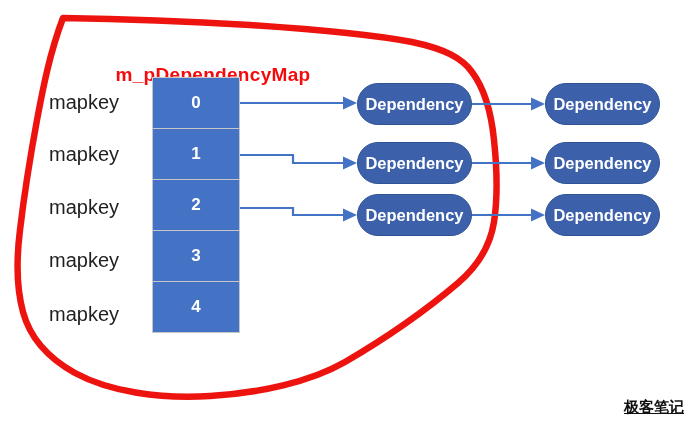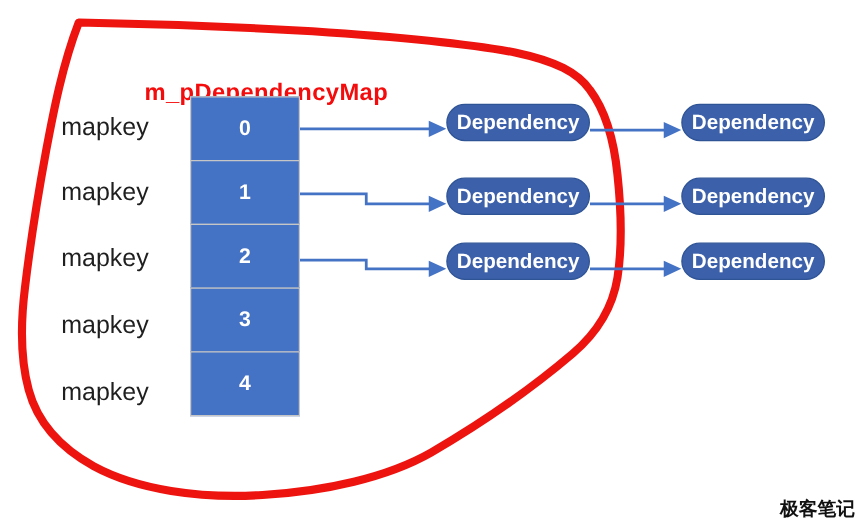--- a/index.html
+++ b/index.html
@@ -31,33 +31,33 @@
   .array-col{position:absolute;left:152px;top:77px;width:88px;}
   .cell{
     width:88px;height:52px;margin-top:-1px;box-sizing:border-box;
     background:var(--cell-fill,#4472C4);border:1.6px solid var(--cell-border,#C6C6C6);
     color:#fff;font-size:17px;font-weight:600;
     display:flex;align-items:center;justify-content:center;
   }
   .cell:first-child{margin-top:0;}
 
   .pill{
-    position:absolute;width:115px;height:30px;box-sizing:border-box;
+    position:absolute;width:115px;height:42px;box-sizing:border-box;
     background:var(--pill-fill,#3D60AA);border:1.6px solid var(--pill-border,#2F5496);
     border-radius:21px;color:#fff;font-size:16.5px;font-weight:bold;
     display:flex;align-items:center;justify-content:center;
   }
   .pill.c1{left:357px;} .pill.c2{left:545px;}
   .pill.r0{top:83px;} .pill.r1{top:142px;} .pill.r2{top:194px;}
 
   .watermark{
     position:absolute;right:6px;top:398px;display:flex;align-items:baseline;gap:5px;
     color:#111;
   }
-  .watermark .cn{font-family:"DejaVu Serif","Liberation Serif",serif;font-weight:bold;font-size:15px;}
+  .watermark .cn{font-family:"DejaVu Serif","Liberation Serif",serif;font-weight:bold;font-size:15px;text-decoration:underline;}
   .watermark .en{font-family:"DejaVu Sans Mono","Liberation Mono",monospace;font-size:13.5px;}
 </style>
 </head>
 <body>
 
 <div class="stage">
 
   <svg class="overlay" viewBox="0 0 690 425">
 
     <path class="red-loop" d="

